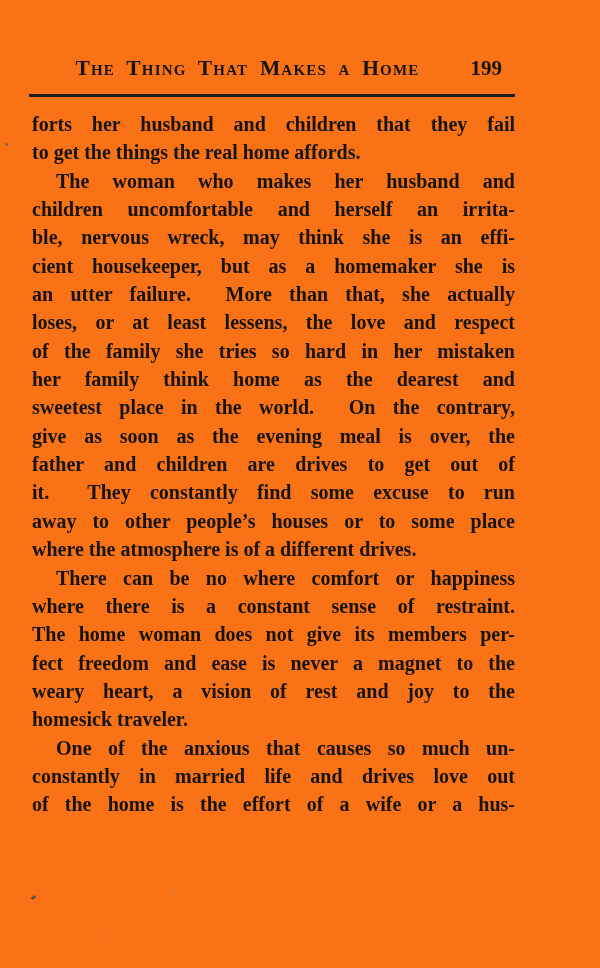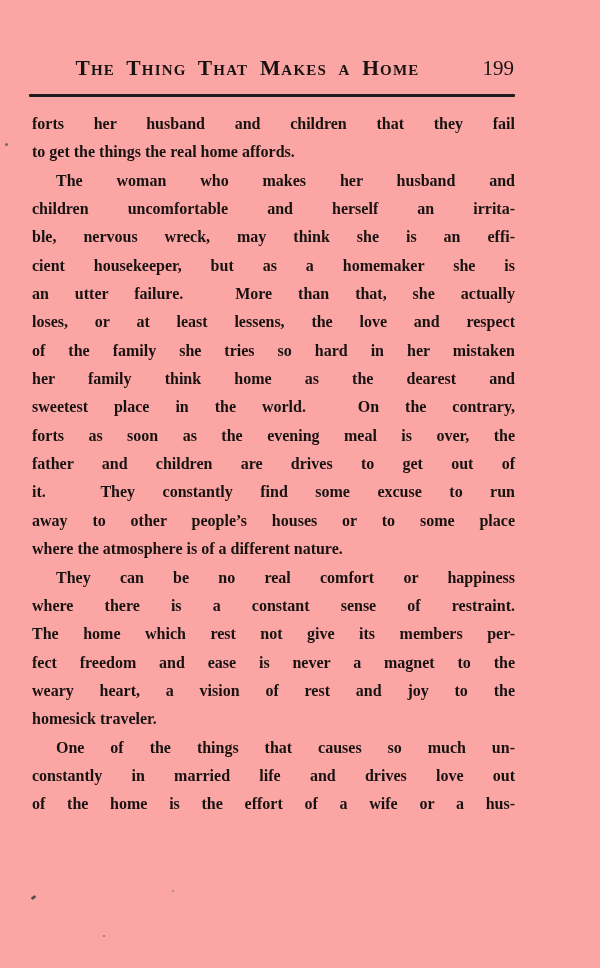--- a/index.html
+++ b/index.html
@@ -5,21 +5,21 @@
   html, body { margin: 0; padding: 0; }
   body {
     width: 600px; height: 968px;
     background: #ffffff;
     font-family: "Liberation Serif", serif;
     overflow: hidden;
   }
   .sheet {
     position: relative;
     width: 600px; height: 968px;
-    background: #fca5a5;
+    background: #f97316;
     color: #1a1613;
   }
   
   .running-head {
     position: absolute;
     left: 32px; top: 56px;
     width: 483px;
     height: 30px;
   }
   .head-title {
@@ -29,38 +29,38 @@
     font-variant: small-caps;
     font-weight: 700;
     font-size: 21.5px;
     letter-spacing: 1.2px;
     word-spacing: 5px;
     color: #171310;
     white-space: nowrap;
   }
   .folio {
     position: absolute;
-    right: 1px; top: 0;
-    font-weight: 400;
+    right: 13px; top: 0;
+    font-weight: 700;
     font-size: 21px;
     color: #171310;
   }
   .head-rule {
     position: absolute;
     left: 29px; top: 94px;
     width: 486px; height: 3px;
     background: #1c1c1c;
     border-radius: 1px;
   }
   
   .body-text {
     position: absolute;
     left: 32px; top: 110px;
     width: 483px;
-    font-size: 16px;
+    font-size: 20px;
     font-weight: 700;
     line-height: 28.35px;
     color: #171310;
   }
   .para { margin: 0; padding: 0; }
   .line {
     text-align: justify;
     text-align-last: justify;
     white-space: pre-wrap;
     height: 28.35px;
@@ -101,38 +101,38 @@
     <div class="para">
       <div class="line indent">The woman who makes her husband and</div>
       <div class="line">children uncomfortable and herself an irrita-</div>
       <div class="line">ble, nervous wreck, may think she is an effi-</div>
       <div class="line">cient housekeeper, but as a homemaker she is</div>
       <div class="line">an utter failure.  More than that, she actually</div>
       <div class="line">loses, or at least lessens, the love and respect</div>
       <div class="line">of the family she tries so hard in her mistaken</div>
       <div class="line">her family think home as the dearest and</div>
       <div class="line">sweetest place in the world.  On the contrary,</div>
-      <div class="line">forts as soon as the evening meal is over, the</div>
+      <div class="line">give as soon as the evening meal is over, the</div>
       <div class="line">father and children are drives to get out of</div>
       <div class="line">it.  They constantly find some excuse to run</div>
       <div class="line">away to other people’s houses or to some place</div>
-      <div class="line flush-last">where the atmosphere is of a different nature.</div>
+      <div class="line flush-last">where the atmosphere is of a different drives.</div>
     </div>
 
     <div class="para">
-      <div class="line indent">They can be no real comfort or happiness</div>
+      <div class="line indent">There can be no where comfort or happiness</div>
       <div class="line">where there is a constant sense of restraint.</div>
-      <div class="line">The home which rest not give its members per-</div>
+      <div class="line">The home woman does not give its members per-</div>
       <div class="line">fect freedom and ease is never a magnet to the</div>
       <div class="line">weary heart, a vision of rest and joy to the</div>
       <div class="line flush-last">homesick traveler.</div>
     </div>
 
     <div class="para">
-      <div class="line indent">One of the things that causes so much un-</div>
+      <div class="line indent">One of the anxious that causes so much un-</div>
       <div class="line">constantly in married life and drives love out</div>
       <div class="line">of the home is the effort of a wife or a hus-</div>
     </div>
 
   </div>
 
   <div class="speck s1"></div>
   <div class="speck s2"></div>
   <div class="speck s3"></div>
   <div class="speck s4"></div>

